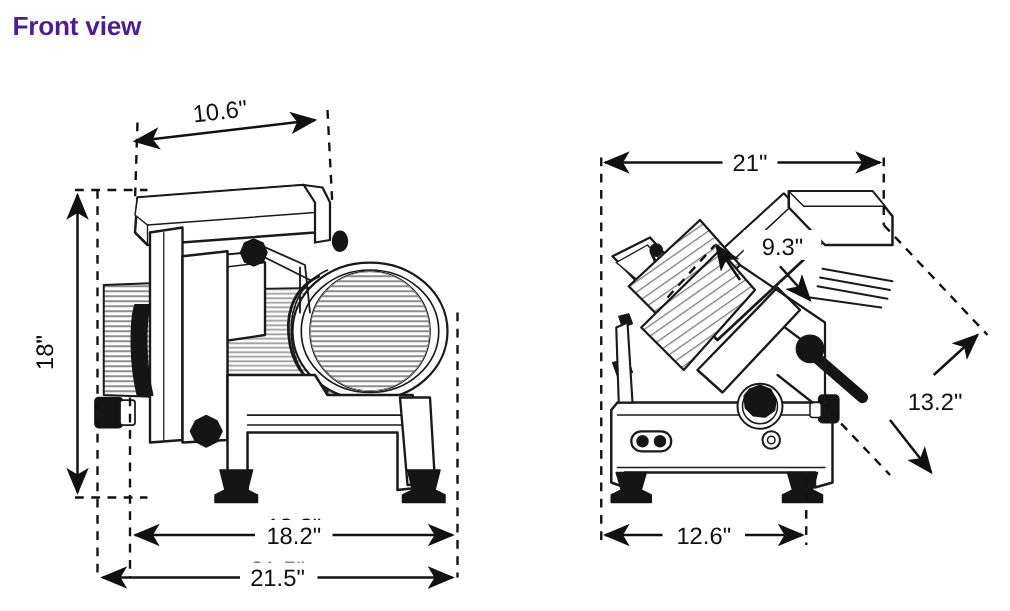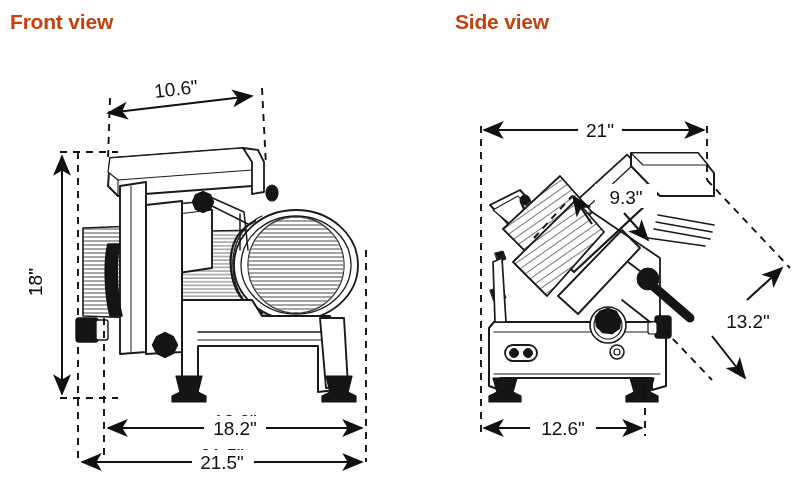--- a/index.html
+++ b/index.html
@@ -15,21 +15,21 @@
     width: 808px;
     height: 489px;
     background: #ffffff;
     overflow: hidden;
   }
   .view-title {
     position: absolute;
     font-family: "Liberation Sans", sans-serif;
     font-weight: bold;
     font-size: 21px;
-    color: #c2410c;
+    color: #4c1d95;
     letter-spacing: -0.2px;
     white-space: nowrap;
   }
   #front-title { left: 10px; top: 10px; }
   #side-title  { left: 455px; top: 10px; }
 
   svg.layer {
     position: absolute;
     left: 0; top: 0;
     width: 808px;
@@ -41,21 +41,20 @@
     fill: #111111;
   }
 </style>
 </head>
 <body>
 
 <div id="page">
 
   <div class="view-title" id="front-title">Front view</div>
 
-  <div class="view-title" id="side-title">Side view</div>
 
   <svg class="layer" id="front-drawing" viewBox="0 0 808 489">
     <defs>
       <pattern id="hatchH" width="6" height="4" patternUnits="userSpaceOnUse">
         <rect width="6" height="4" fill="#ffffff"></rect>
         <line x1="0" y1="1" x2="6" y2="1" stroke="#8d8d8d" stroke-width="1.6"></line>
       </pattern>
       <pattern id="hatchH2" width="6" height="3.6" patternUnits="userSpaceOnUse">
         <rect width="6" height="3.6" fill="#ffffff"></rect>
         <line x1="0" y1="1" x2="6" y2="1" stroke="#9a9a9a" stroke-width="1.4"></line>

